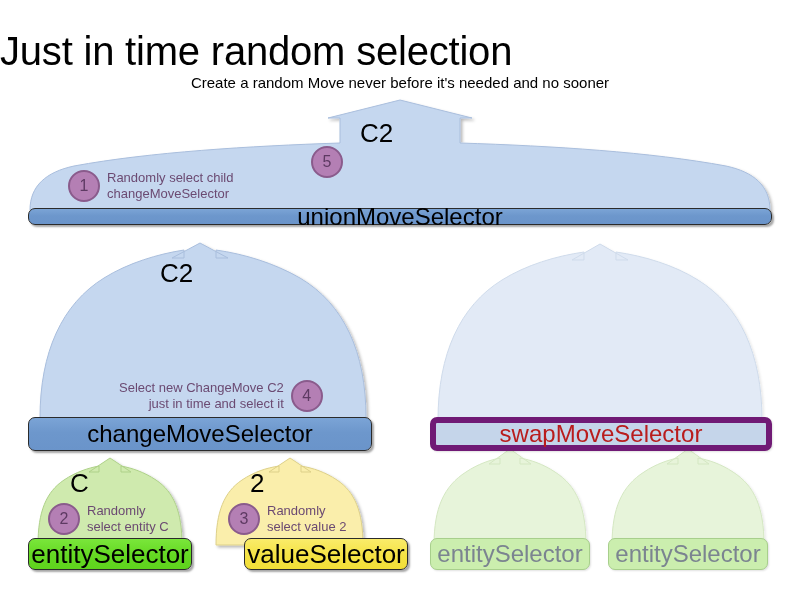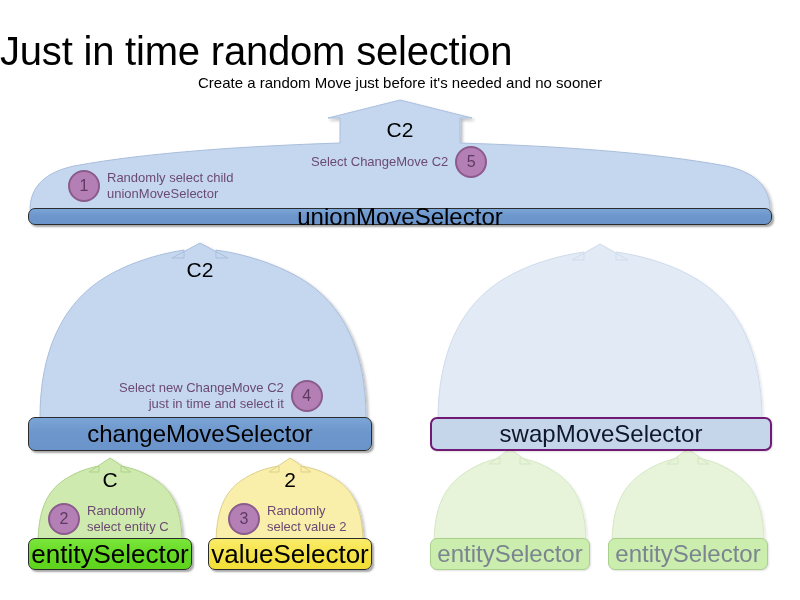--- a/index.html
+++ b/index.html
@@ -44,45 +44,46 @@
     font-size:24px;
     color:#000;
     border:1px solid #2b2b2b;
     box-shadow:2px 2px 2px rgba(0,0,0,0.35);
   }
   .bar.blue{
     background:linear-gradient(to bottom,#7ba4d6 0%,#6d97cc 45%,#6a94ca 100%);
   }
   .bar.faded-blue{
     background:#c5d5ea;
-    border:2px solid #701a75;
-    color:#0f172a;
+    border:6px solid #701a75;
+    color:#b91c1c;
     box-shadow:1px 1px 2px rgba(0,0,0,0.12);
   }
   .bar.green{
     background:linear-gradient(to bottom,#7ae63b 0%,#64d822 55%,#5fd41d 100%);
     font-size:26px;
   }
   .bar.yellow{
     background:linear-gradient(to bottom,#faec6a 0%,#f4e244 55%,#f2df38 100%);
     font-size:26px;
+    margin-left:36px;
   }
   .bar.faded-green{
     background:#cbeeae;
     border:1px solid #a8cf8c;
     color:#7b8490;
     font-size:24px;
     box-shadow:1px 1px 2px rgba(0,0,0,0.12);
   }
 
   
   .flow-label{
     position:absolute;
-    font-size:21px;color:#000;
-    text-align:center;white-space:nowrap;
+    font-size:26px;color:#000;
+    text-align:left;white-space:nowrap;
   }
   .ann{
     position:absolute;
     display:flex;align-items:center;gap:7px;
     color:#6b4a72;
     font-size:13px;line-height:16px;
   }
   .ann.rev{flex-direction:row-reverse;}
   .step{
     flex:0 0 auto;
@@ -170,36 +171,35 @@
       <path d="M612,545
                C612,508 622,486 644,472
                C656,464 668,460 678,458
                L678,464 L667,464 L688,449 L709,464 L698,464 L698,458
                C709,460 721,464 733,472
                C755,486 764,508 764,545 Z" fill="#e7f4da" stroke="#d4e7c2" stroke-width="1"></path>
     </g>
   </svg>
 
   <div class="title">Just in time random selection</div>
-  <div class="subtitle">Create a random Move just before it's needed and no sooner</div>
+  <div class="subtitle">Create a random Move never before it's needed and no sooner</div>
 
   <div class="flow-label" style="left:360px;top:118px;width:80px;">C2</div>
   <div class="flow-label" style="left:160px;top:258px;width:80px;">C2</div>
   <div class="flow-label" style="left:70px;top:468px;width:80px;">C</div>
   <div class="flow-label" style="left:250px;top:468px;width:80px;">2</div>
 
   <div class="ann" style="left:68px;top:170px;">
     <span class="step">1</span>
     <span class="ann-text left">Randomly select child
-unionMoveSelector</span>
+changeMoveSelector</span>
   </div>
 
   <div class="ann rev" style="left:311px;top:146px;">
     <span class="step">5</span>
-    <span class="ann-text right">Select ChangeMove C2</span>
   </div>
 
   <div class="ann rev" style="left:119px;top:380px;">
     <span class="step">4</span>
     <span class="ann-text right">Select new ChangeMove C2
 just in time and select it</span>
   </div>
 
   <div class="ann" style="left:48px;top:503px;">
     <span class="step">2</span>

